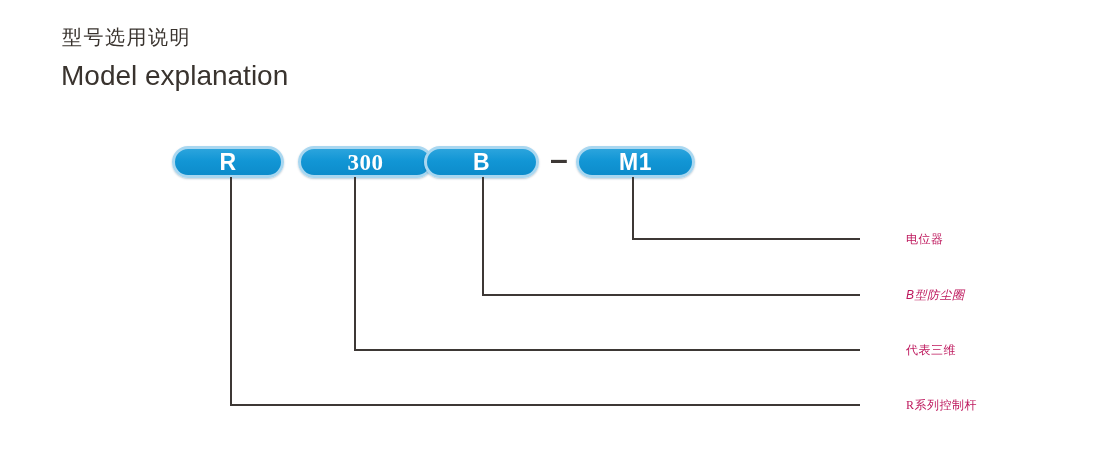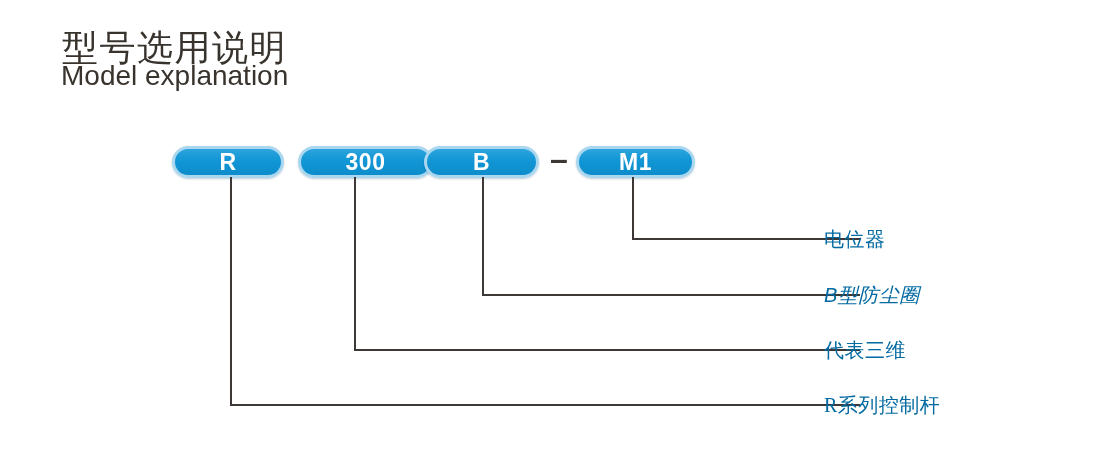--- a/index.html
+++ b/index.html
@@ -9,21 +9,21 @@
     width: 1099px;
     height: 474px;
     background: #ffffff;
     font-family: "Liberation Sans", sans-serif;
     overflow: hidden;
   }
   .title-zh {
     position: absolute;
     left: 62px;
     top: 24px;
-    font-size: 36px;
+    font-size: 20px;
     font-weight: 500;
     letter-spacing: 1.5px;
     color: #39332e;
     white-space: nowrap;
   }
   .title-en {
     position: absolute;
     left: 61px;
     top: 60px;
     font-size: 28px;
@@ -45,21 +45,21 @@
     box-shadow: 0 1px 2px rgba(0, 60, 100, 0.25);
   }
   .pill span {
     color: #ffffff;
     font-weight: bold;
     font-size: 23px;
     line-height: 1;
     letter-spacing: 0.5px;
   }
   .pill-r   { left: 172px; width: 112px; }
-  .pill-300 { left: 298px; width: 135px; }
+  .pill-300 { left: 298px; width: 135px; font-family: Liberation Serif, serif; }
   .pill-b   { left: 424px; width: 115px; }
   .pill-m1  { left: 576px; width: 119px; }
   .sep-bar {
     position: absolute;
     left: 549px;
     top: 159px;
     width: 20px;
     height: 36px;
     margin-top: -18px;
     display: flex;
@@ -77,24 +77,24 @@
   .v-r   { left: 230px; top: 177px; height: 229px; }
   .h-r   { left: 230px; top: 404px; width: 630px; }
   .v-300 { left: 354px; top: 177px; height: 174px; }
   .h-300 { left: 354px; top: 349px; width: 506px; }
   .v-b   { left: 482px; top: 177px; height: 119px; }
   .h-b   { left: 482px; top: 294px; width: 378px; }
   .v-m1  { left: 632px; top: 177px; height: 63px;  }
   .h-m1  { left: 632px; top: 238px; width: 228px; }
   .meaning {
     position: absolute;
-    left: 824px;
-    font-size: 20px;
+    left: 906px;
+    font-size: 12px;
     line-height: 24px;
-    color: #0369a1;
+    color: #be185d;
     white-space: nowrap;
     letter-spacing: 0.5px;
   }
   .meaning-m1  { top: 227px; }
   .meaning-b   { top: 283px; font-style: italic; }
   .meaning-300 { top: 338px; }
   .meaning-r   { top: 393px; font-family: Liberation Serif, serif; }
 </style>
 </head>
 <body>

